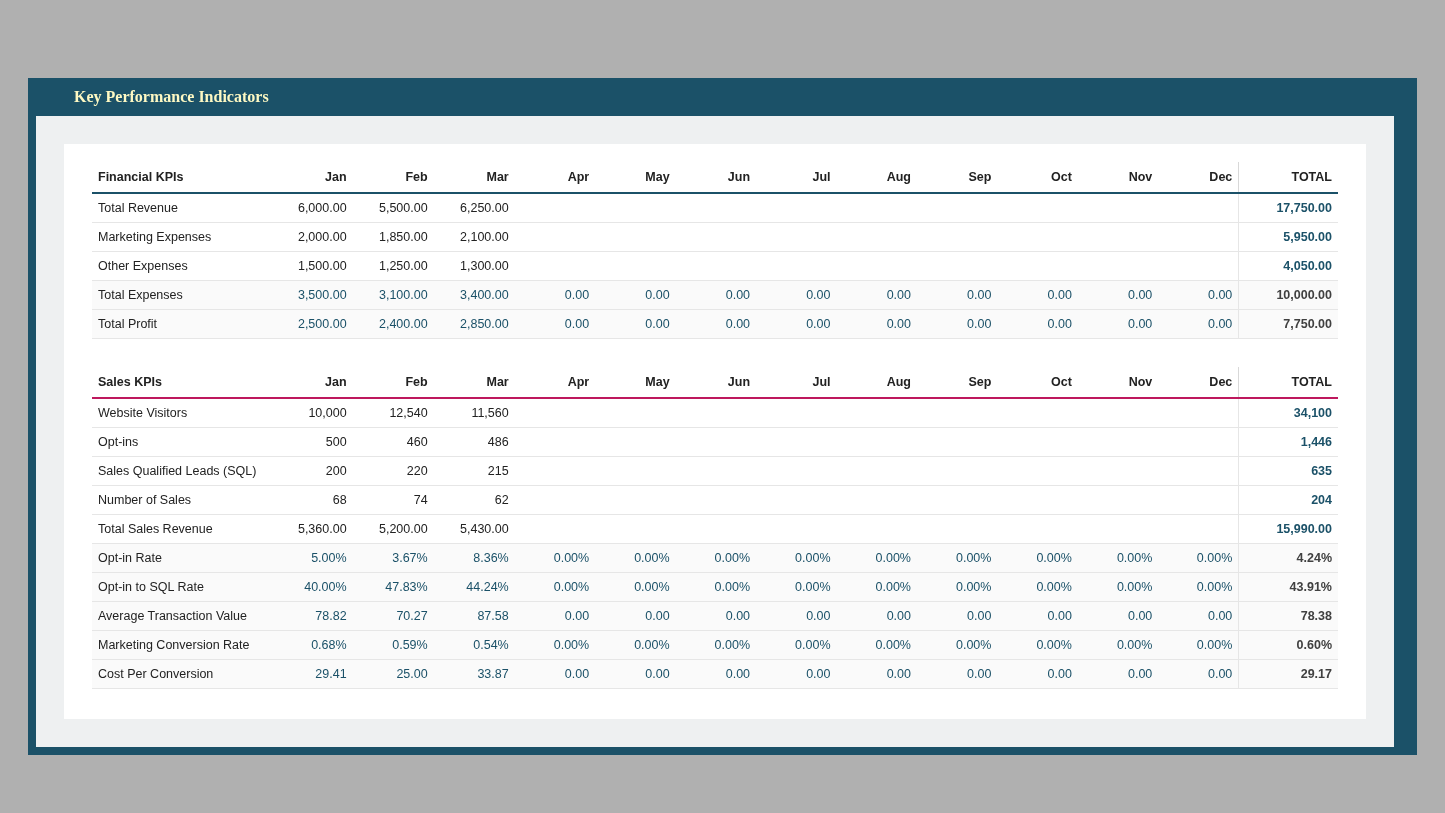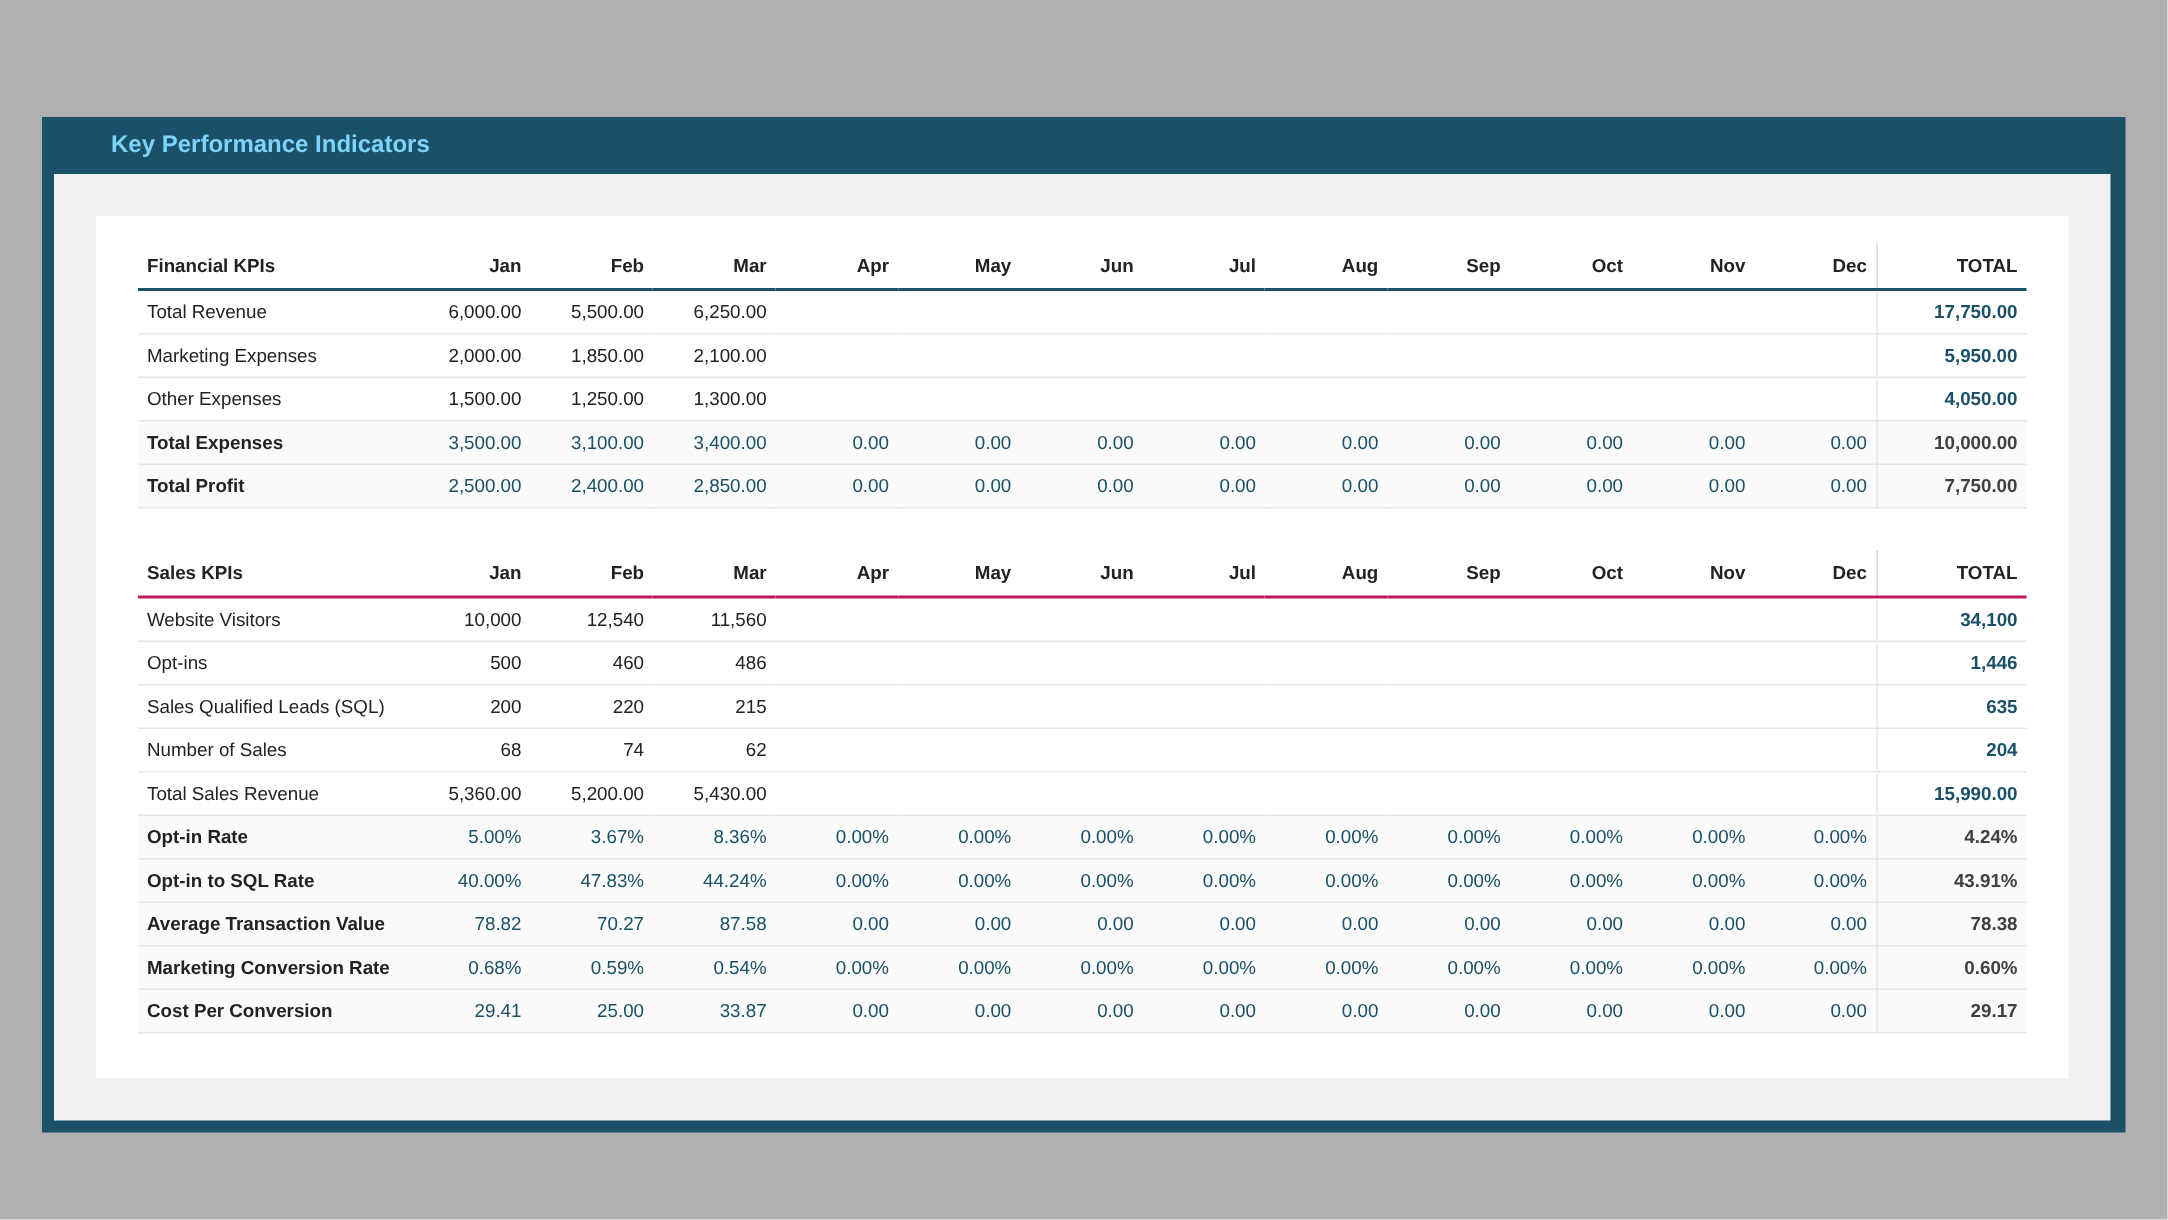--- a/index.html
+++ b/index.html
@@ -16,28 +16,29 @@
   }
   .outer-wrap {
     padding: 78px 28px 0 28px;
     width: 100%;
   }
   .panel {
     background: #1b5168;
     padding: 0 0 8px 0;
   }
   .panel-header {
-    color: #7dd3fc;
+    color: #fef9c3;
     font-weight: bold;
     font-size: 16px;
     padding: 10px 14px 10px 46px;
+    font-family: Liberation Serif, serif;
   }
   .panel-body {
     background: #eef0f1;
-    margin: 0 10px 0 8px;
+    margin: 0 23px 0 8px;
     padding: 28px 28px 28px 28px;
   }
   .card {
     background: #fff;
     padding: 18px 28px 30px 28px;
   }
   table {
     width: 100%;
     border-collapse: collapse;
     font-size: 12.5px;
@@ -70,21 +71,21 @@
     border-left: 1px solid #e6e6e6;
     font-weight: bold;
     color: #1b5168;
     padding-left: 18px;
   }
   tbody tr.calc-row td {
     background: #fafafa;
     color: #1b5168;
   }
   tbody tr.calc-row td.label-col {
-    font-weight: bold;
+    font-weight: normal;
     color: #222;
   }
   tbody tr.calc-row td.total-col {
     font-weight: bold;
     color: #404040;
   }
   tbody tr.spacer td {
     border: none;
     padding: 0;
     height: 28px;

